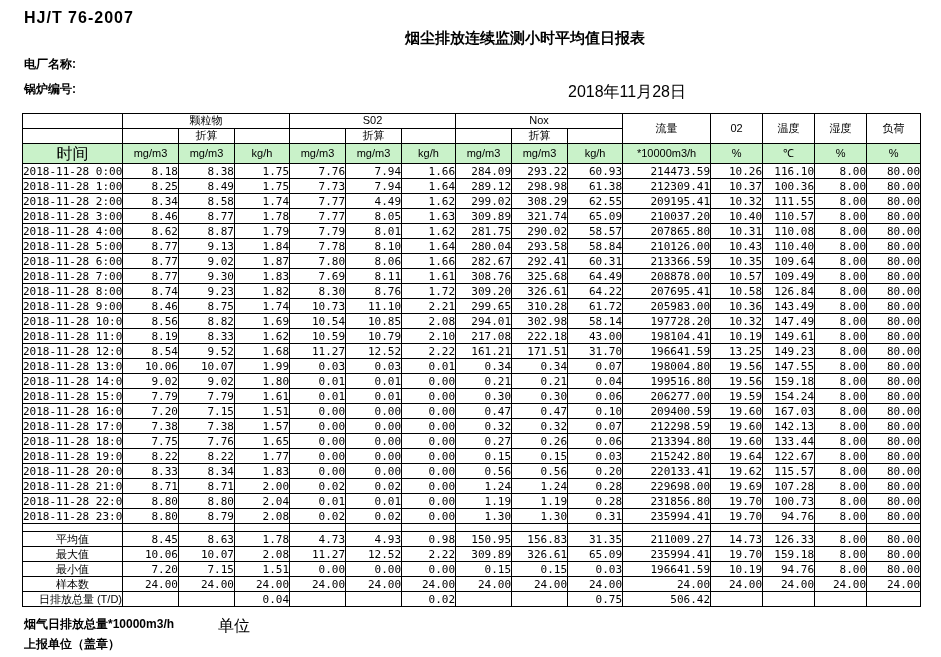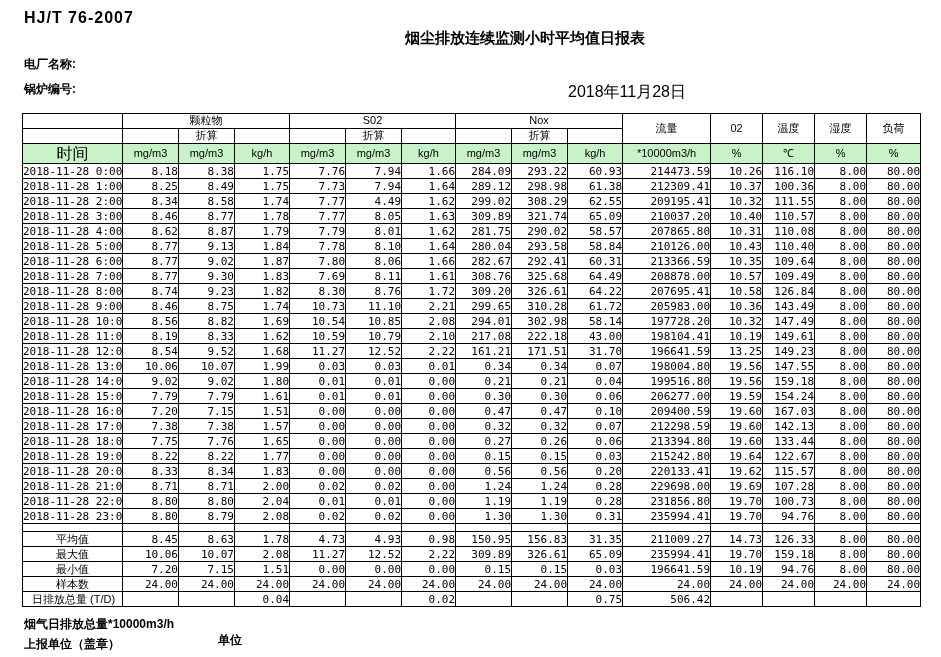--- a/index.html
+++ b/index.html
@@ -36,26 +36,26 @@
   tr.unit-row td:first-child { font-size: 16px; }
   .time-cell {
     text-align: right; padding-right: 4px;
     font-family: "DejaVu Sans Mono", monospace; font-size: 11px;
   }
   .num-cell {
     text-align: right; padding-right: 7px;
     font-family: "DejaVu Sans Mono", monospace; font-size: 11px;
   }
   .label-cell { text-align: center; padding-right: 4px; font-size: 12px; }
-  .label-cell.left { text-align: center; padding-left: 2px; padding-right: 0; }
+  .label-cell.left { text-align: right; padding-left: 2px; padding-right: 0; }
   tr.spacer-row td { height: 8px; }
 
   .flue-note { position: absolute; top: 616px; left: 24px; font-weight: bold; font-size: 12px; }
   .report-unit-label { position: absolute; top: 636px; left: 24px; font-weight: bold; font-size: 12px; }
-  .unit-label { position: absolute; top: 632px; left: 218px; font-weight: bold; font-size: 12px; }
+  .unit-label { position: absolute; top: 616px; left: 218px; font-weight: normal; font-size: 16px; }
 </style>
 </head>
 <body>
 
 <div class="sheet">
 
   <div class="standard">HJ/T  76-2007</div>
   <div class="title">烟尘排放连续监测小时平均值日报表</div>
   <div class="plant-label">电厂名称:</div>
   <div class="boiler-label">锅炉编号:</div>

